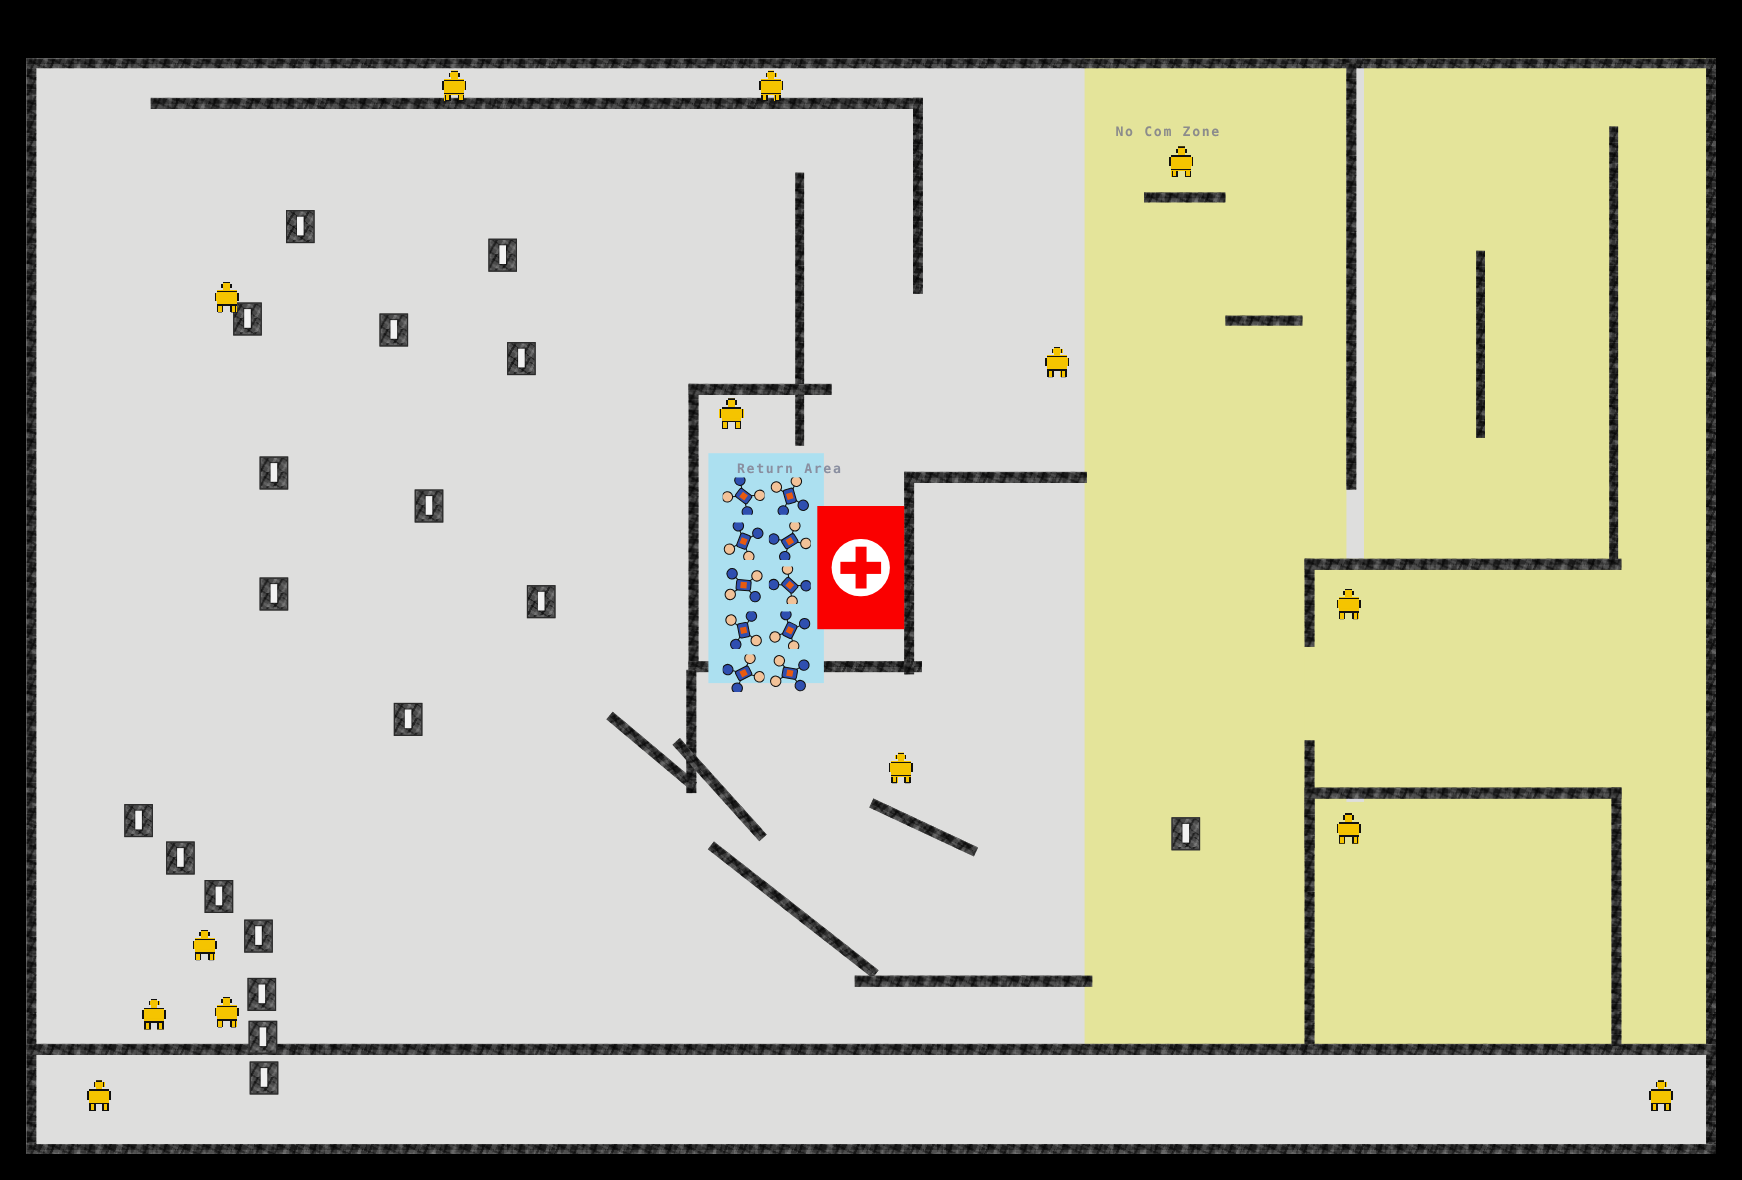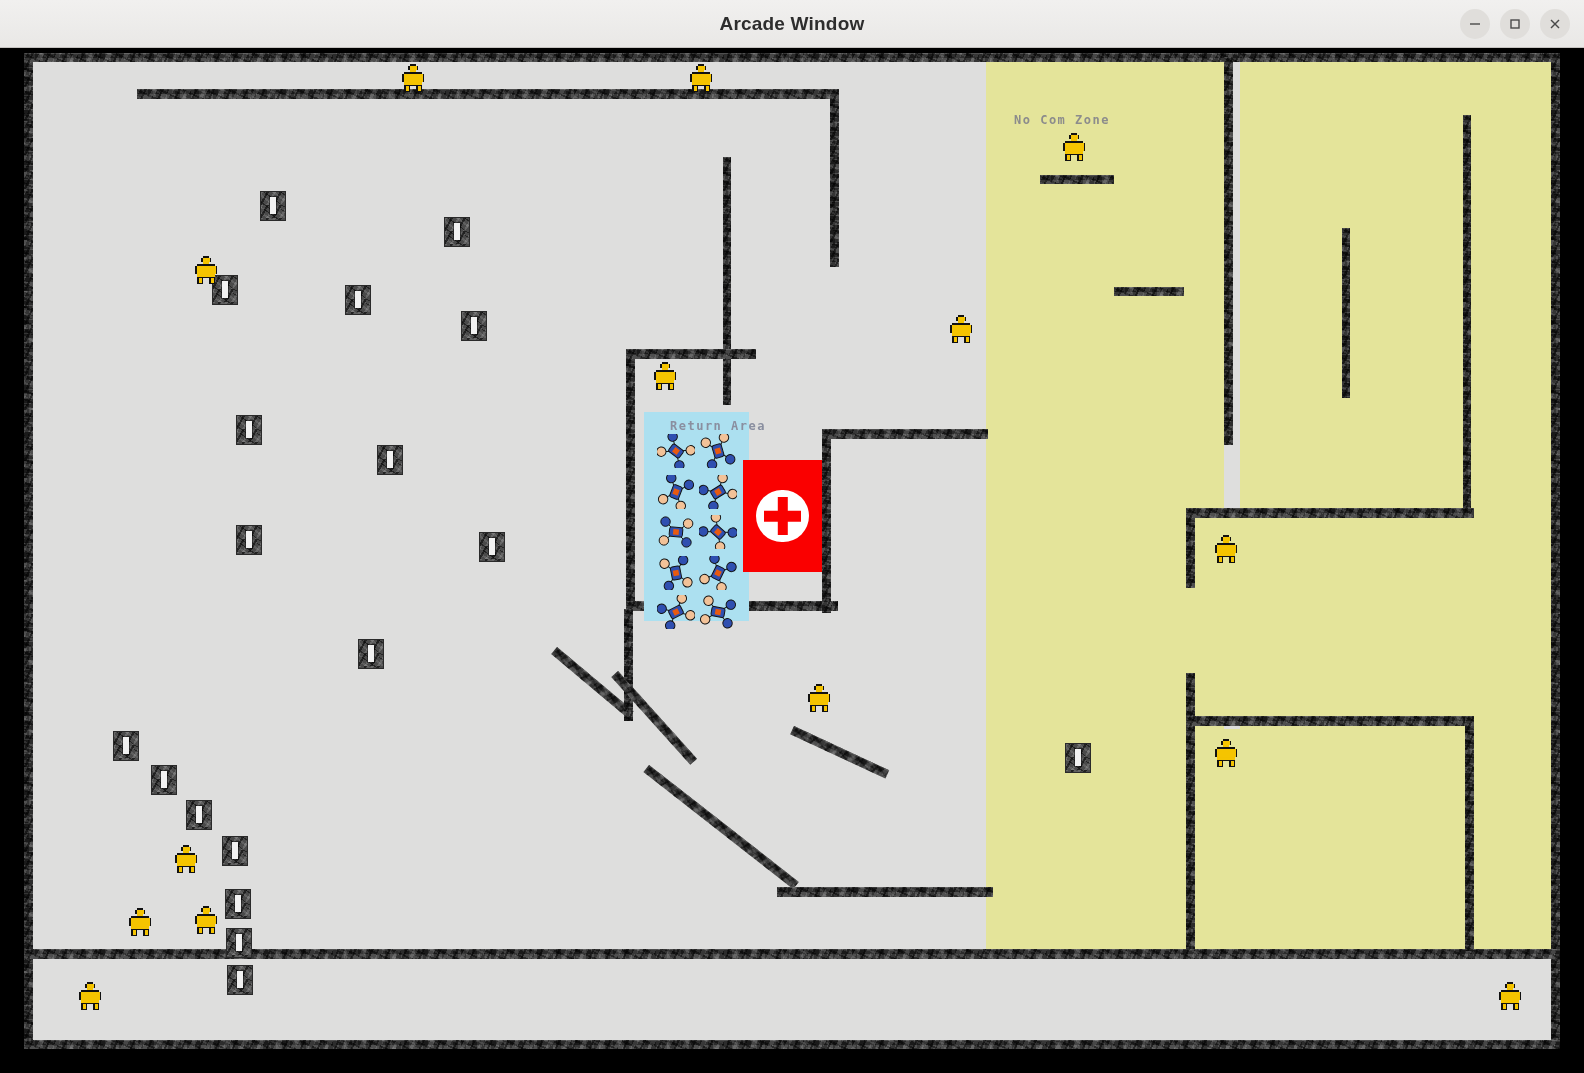--- a/index.html
+++ b/index.html
@@ -63,41 +63,20 @@
 
   
   .drone{position:absolute;width:38px;height:34px;}
   .drone svg{display:block;width:100%;height:100%;}
 </style>
 </head>
 <body>
 
 <div id="window">
 
-  <div class="titlebar">
-    <div class="title">Arcade Window</div>
-    <div class="wbtns">
-      <div class="wbtn">
-        <svg width="14" height="14" viewBox="0 0 14 14">
-            <line x1="2" y1="7" x2="12" y2="7" stroke="#4a4a4a" stroke-width="1.4"></line>
-          </svg>
-      </div>
-      <div class="wbtn">
-        <svg width="14" height="14" viewBox="0 0 14 14">
-            <rect x="3" y="3" width="8" height="8" fill="none" stroke="#4a4a4a" stroke-width="1.4"></rect>
-          </svg>
-      </div>
-      <div class="wbtn">
-        <svg width="14" height="14" viewBox="0 0 14 14">
-            <line x1="3" y1="3" x2="11" y2="11" stroke="#4a4a4a" stroke-width="1.4"></line>
-            <line x1="11" y1="3" x2="3" y2="11" stroke="#4a4a4a" stroke-width="1.4"></line>
-          </svg>
-      </div>
-    </div>
-  </div>
 
   <div id="canvas">
     <div id="zones-layer">
         <div class="zone" style="left: 962px; top: 0px; width: 238px; height: 896px; background: rgb(228, 228, 154);"></div>
         <div class="zone" style="left: 1216px; top: 0px; width: 320px; height: 896px; background: rgb(228, 228, 154);"></div>
         <div class="zone" style="left: 1162px; top: 455px; width: 292px; height: 215px; background: rgb(228, 228, 154);"></div>
         <div class="zone" style="left: 1162px; top: 676px; width: 292px; height: 220px; background: rgb(228, 228, 154);"></div>
         <div class="zone" style="left: 1444px; top: 0px; width: 92px; height: 896px; background: rgb(228, 228, 154);"></div>
       </div>
     <div id="walls-layer">

